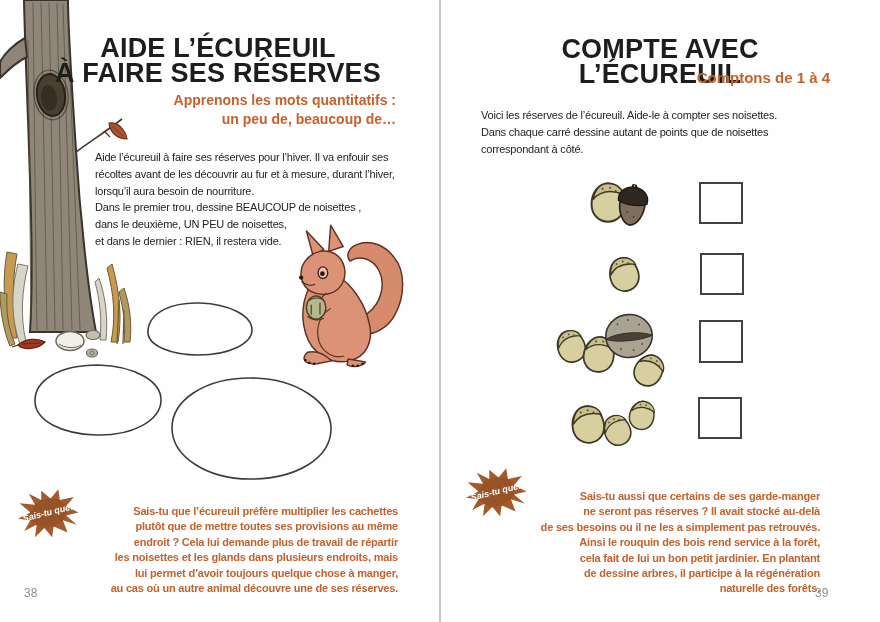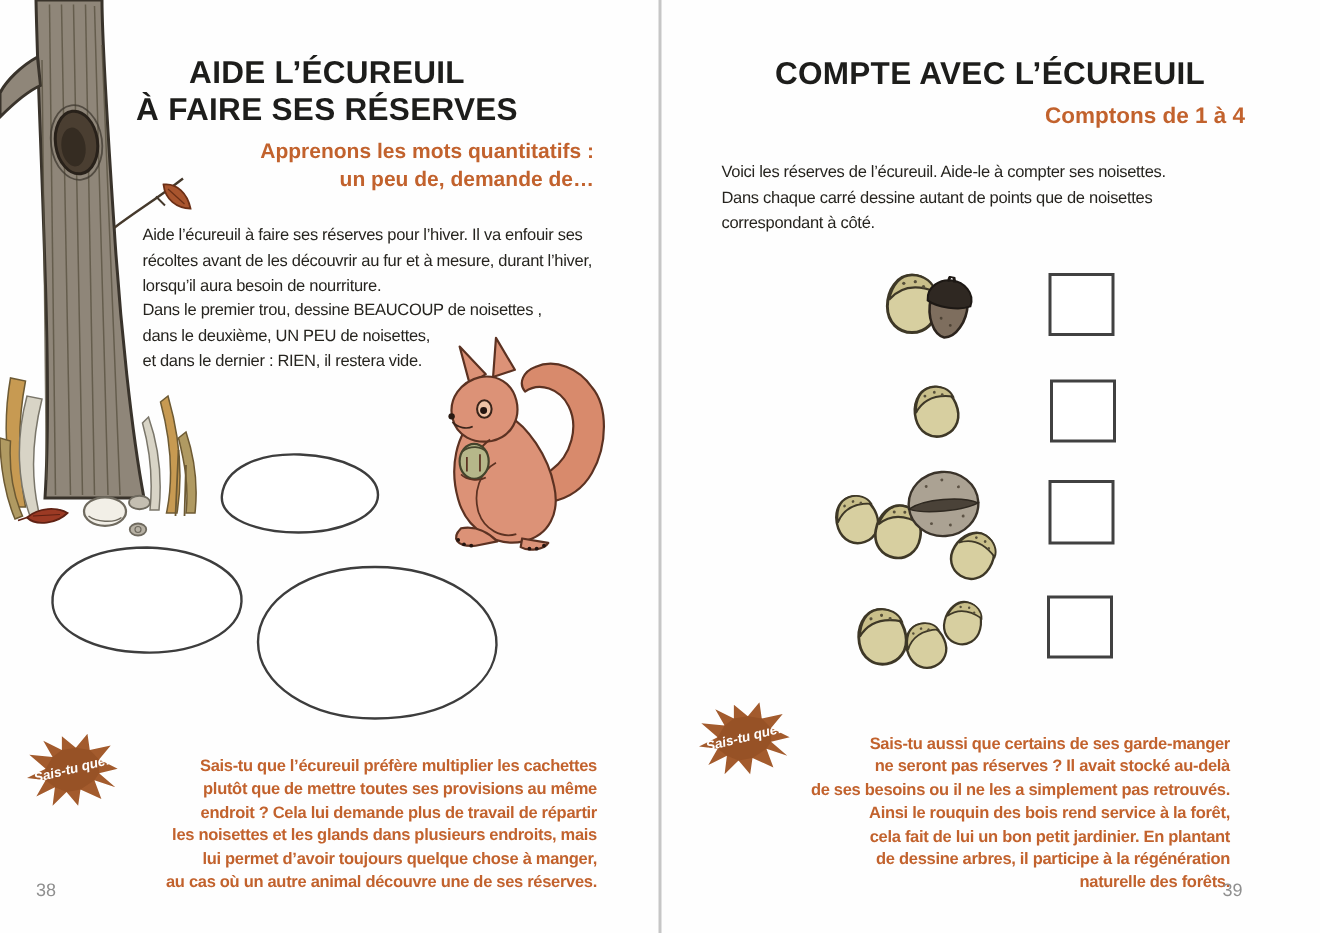--- a/index.html
+++ b/index.html
@@ -4,21 +4,21 @@
 <style>
   html,body{margin:0;padding:0;}
   #spread{
     position:relative;width:880px;height:622px;background:#fefefe;
     font-family:"Liberation Sans",sans-serif;overflow:hidden;
   }
   .abs{position:absolute;}
   
   #fold{left:439px;top:0;width:2px;height:622px;background:#c6c6c6;}
   
-  .page-title{color:#1d1d1b;font-weight:bold;font-size:21px;line-height:25px;
+  .page-title{color:#1d1d1b;font-weight:bold;font-size:27px;line-height:25px;
     text-align:center;letter-spacing:.2px;}
   .page-subtitle{color:#c2622d;font-weight:bold;font-size:14px;line-height:18.5px;
     text-align:right;}
   
   .body-text{color:#26241f;font-size:11px;line-height:17px;letter-spacing:-.2px;}
   .body-text div{white-space:nowrap;}
   
   .fact-text{color:#c2622d;font-weight:bold;font-size:11px;line-height:15.4px;
     text-align:right;letter-spacing:-.2px;}
   .fact-text div{white-space:nowrap;}
@@ -119,21 +119,21 @@
         <path d="M22 344 L40 343" stroke="#5f2113" stroke-width="0.8"></path>
       </g>
     </svg>
 
     <div class="abs page-title" style="left:40px;top:36px;width:356px">
       <div>AIDE L’ÉCUREUIL</div>
       <div>À FAIRE SES RÉSERVES</div>
     </div>
     <div class="abs page-subtitle" style="left:40px;top:91px;width:356px">
       <div>Apprenons les mots quantitatifs :</div>
-      <div>un peu de, demande de…</div>
+      <div>un peu de, beaucoup de…</div>
     </div>
 
     <div class="abs body-text" style="left:95px;top:149px">
       <div>Aide l’écureuil à faire ses réserves pour l’hiver. Il va enfouir ses</div>
       <div>récoltes avant de les découvrir au fur et à mesure, durant l’hiver,</div>
       <div>lorsqu’il aura besoin de nourriture.</div>
     </div>
 
     <div class="abs body-text" style="left:95px;top:199px">
       <div>Dans le premier trou, dessine BEAUCOUP de noisettes ,</div>

